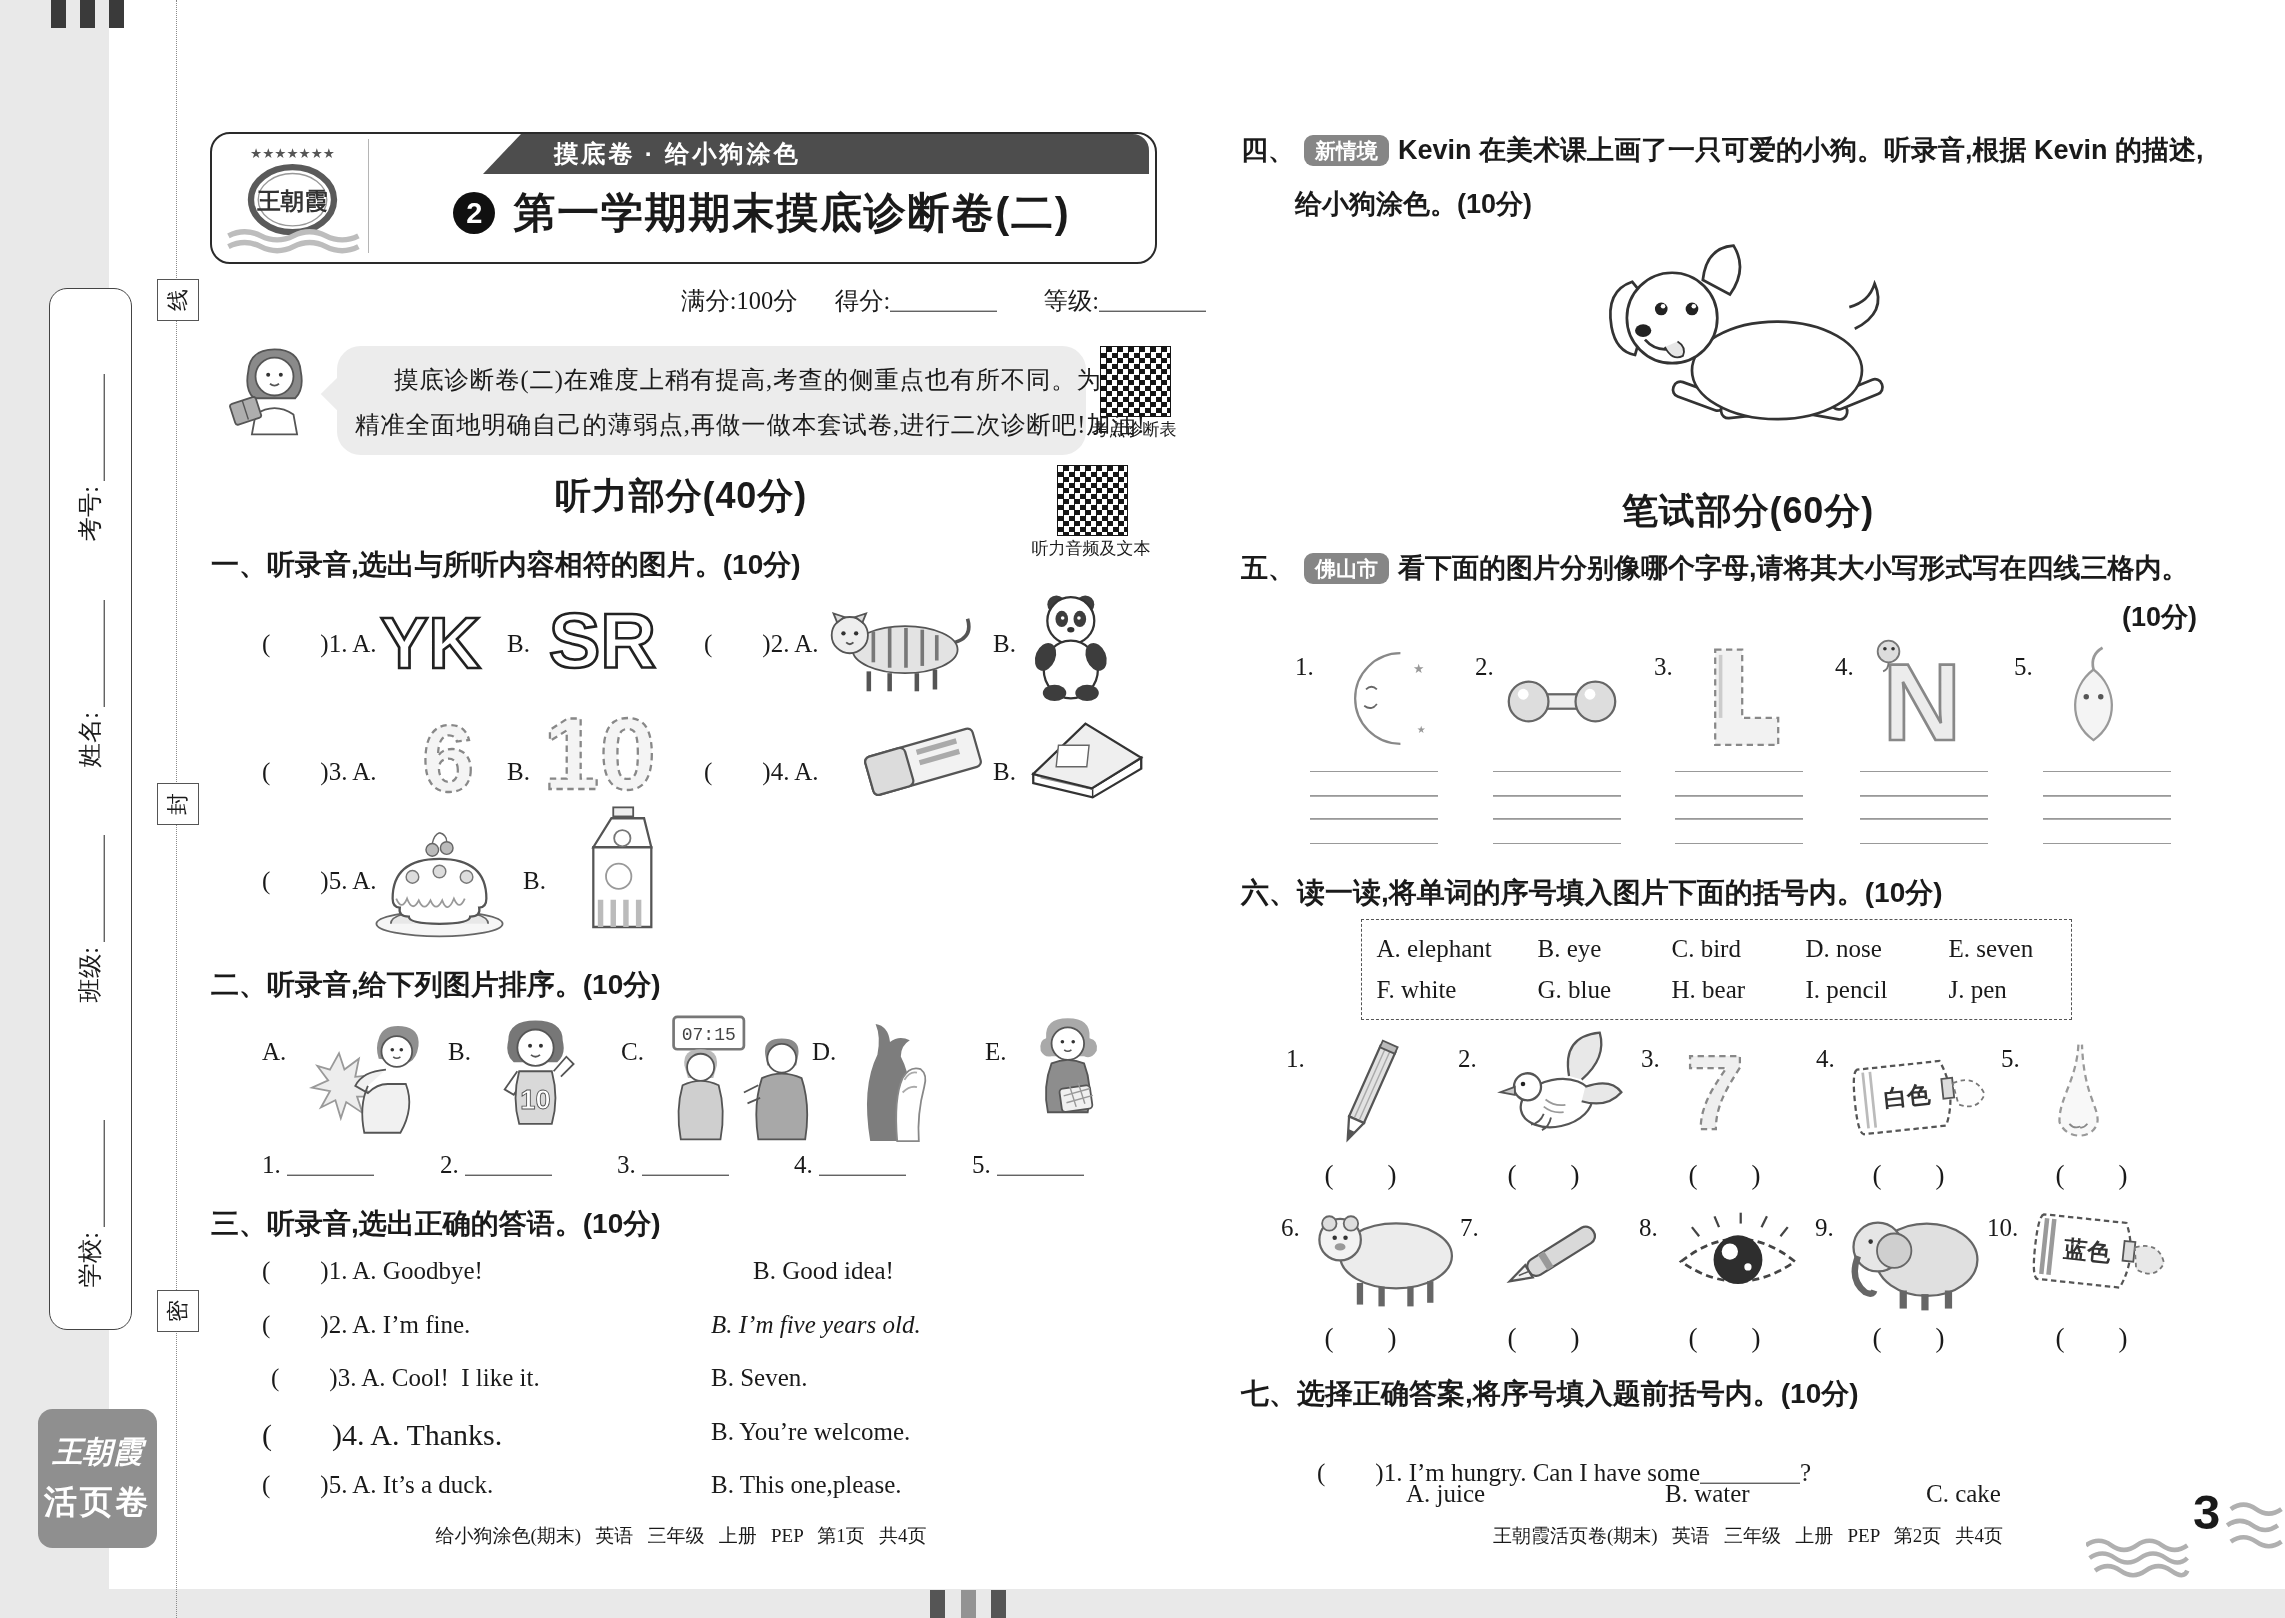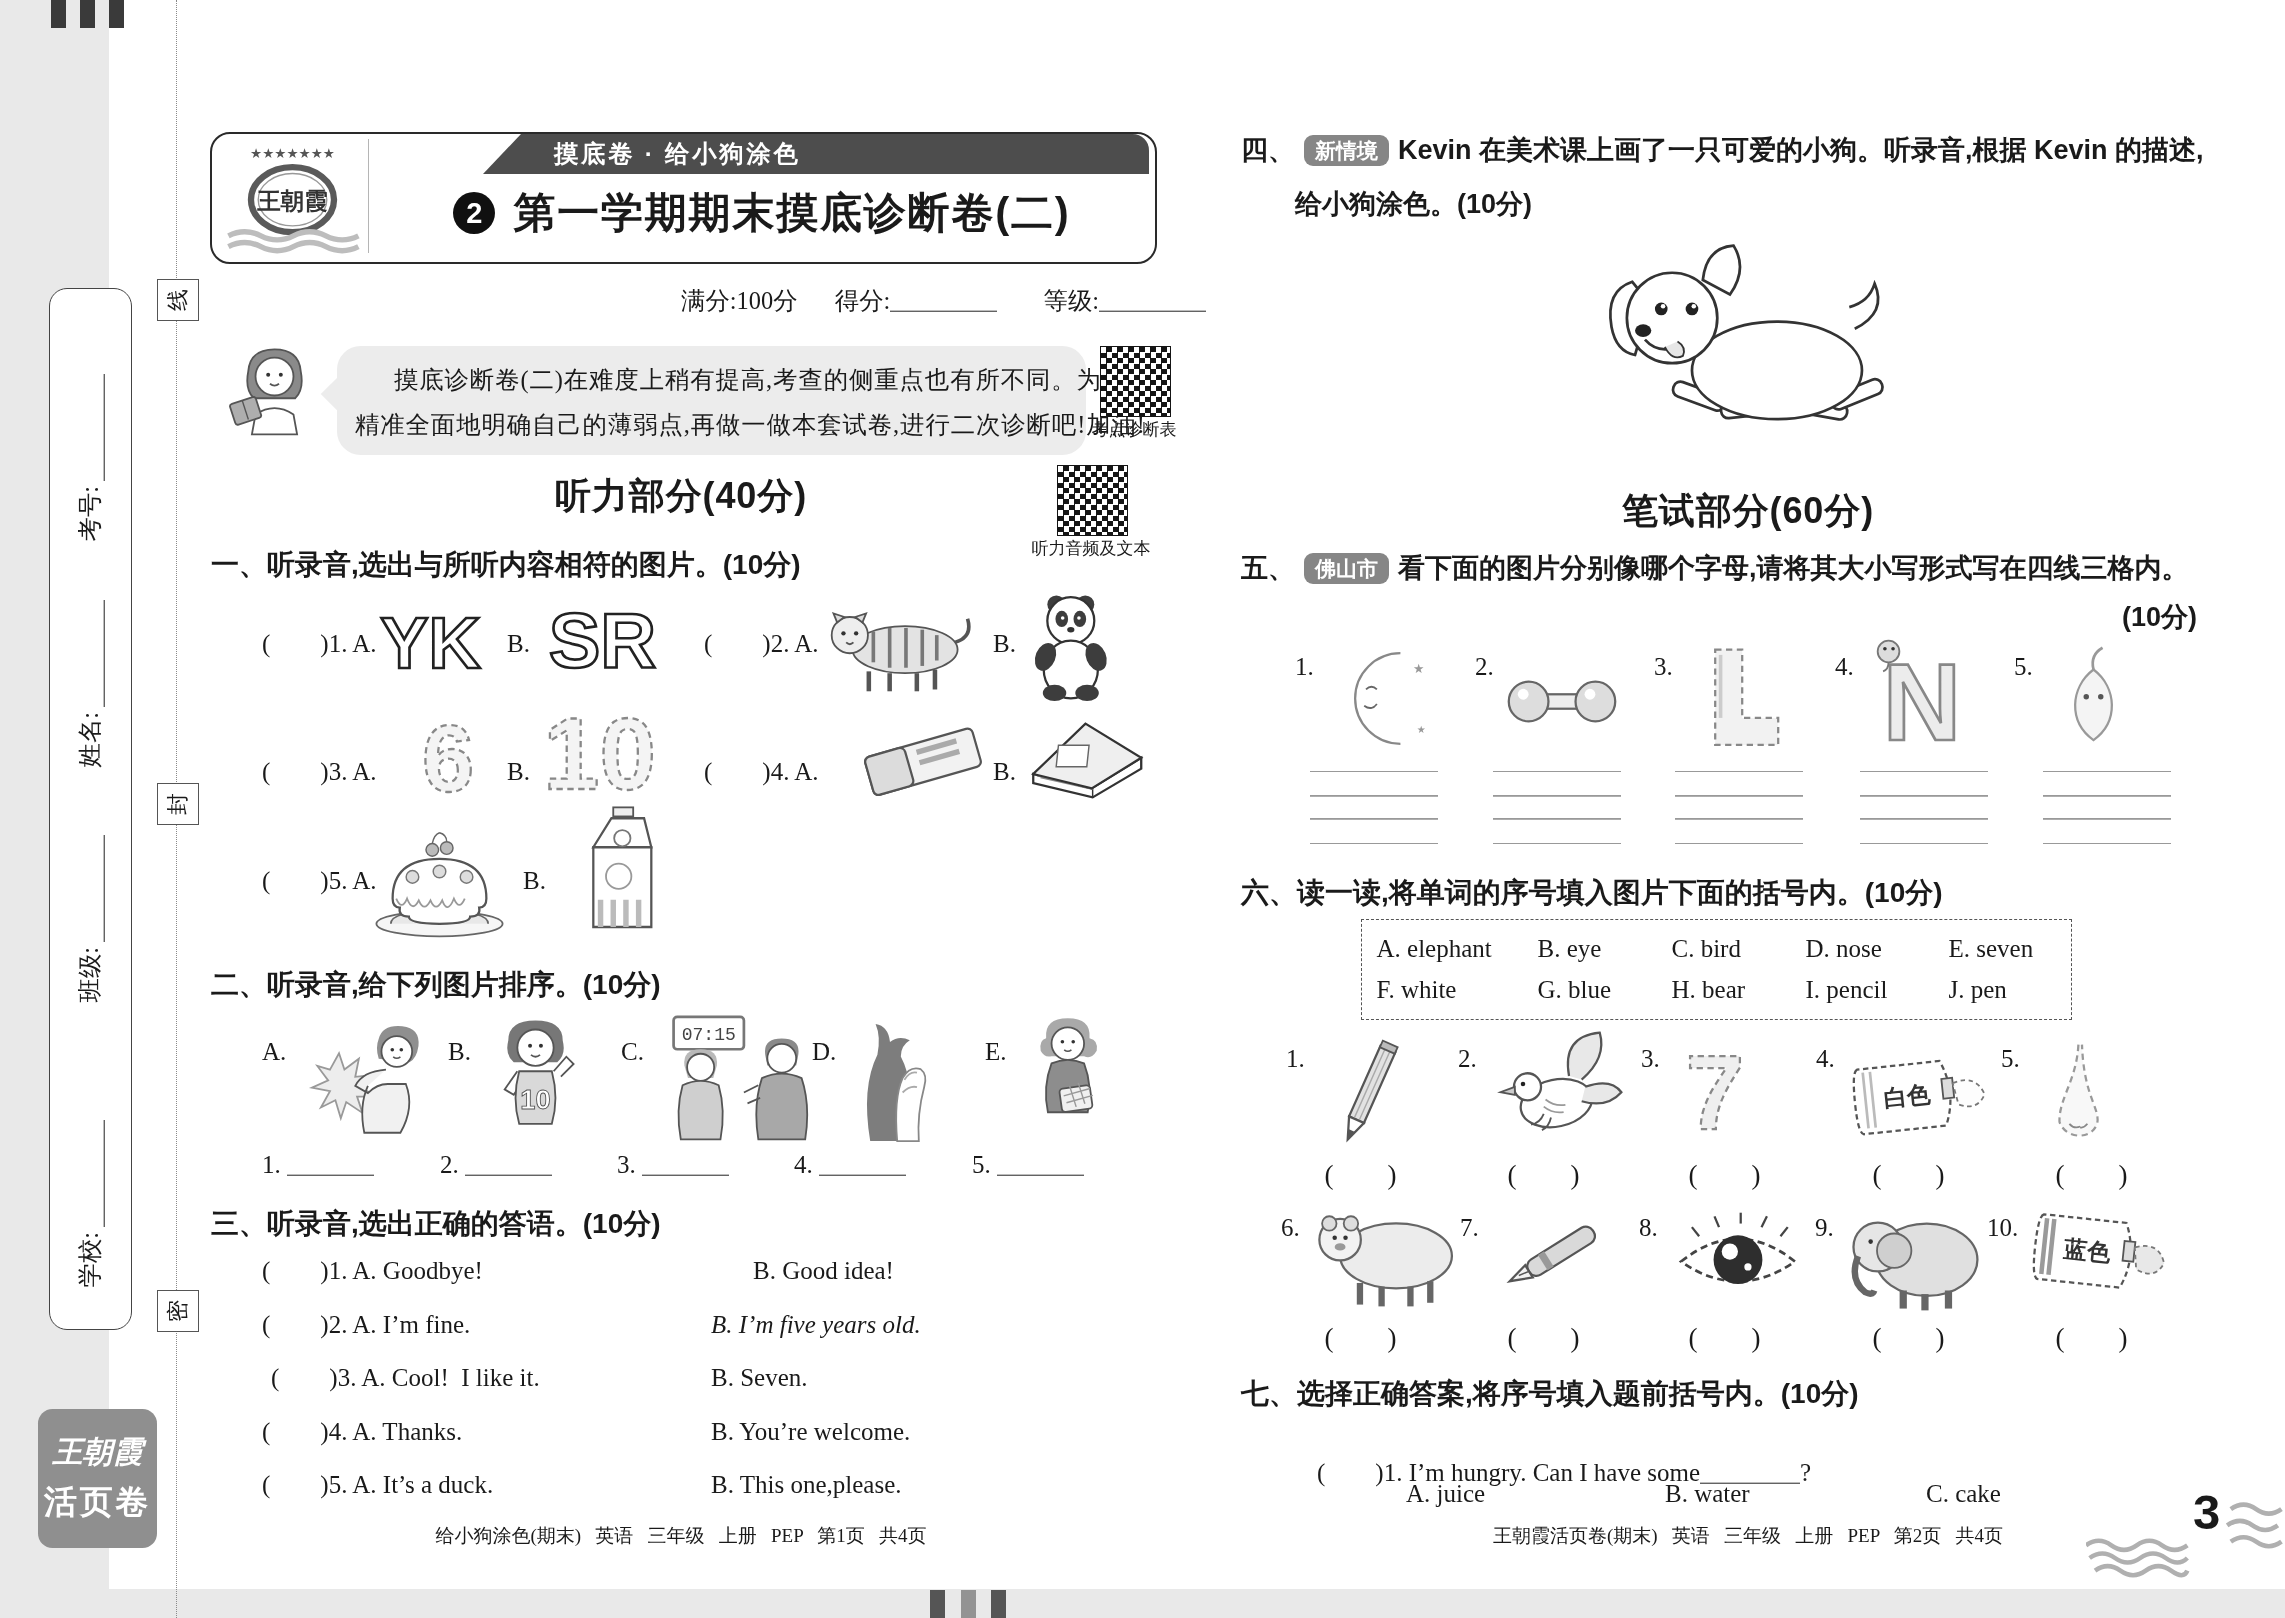--- a/index.html
+++ b/index.html
@@ -290,21 +290,21 @@
   <div class="abs ser" style="left:794px;top:1147px;font-size:25px;"><span>4.</span> <span class="blank" style="width:87px"></span></div>
   <div class="abs ser" style="left:972px;top:1147px;font-size:25px;"><span>5.</span> <span class="blank" style="width:87px"></span></div>
 
   <div class="abs hei" style="left:211px;top:1205px;font-size:28px;">三、听录音,选出正确的答语。(10分)</div>
   <div class="abs ser pre" style="left:262px;top:1257px;font-size:25px;">(        )1. A. Goodbye!</div>
   <div class="abs ser" style="left:753px;top:1257px;font-size:25px;">B. Good idea!</div>
   <div class="abs ser pre" style="left:262px;top:1311px;font-size:25px;">(        )2. A. I’m fine.</div>
   <div class="abs ser" style="left:711px;top:1311px;font-size:25px;font-style:italic;">B. I’m five years old.</div>
   <div class="abs ser pre" style="left:271px;top:1364px;font-size:25px;">(        )3. A. Cool!  I like it.</div>
   <div class="abs ser" style="left:711px;top:1364px;font-size:25px;">B. Seven.</div>
-  <div class="abs ser pre" style="left:262px;top:1418px;font-size:25px;">(        )4. A. Thanks.</div>
+  <div class="abs ser pre" style="left:262px;top:1418px;font-size:30px;">(        )4. A. Thanks.</div>
   <div class="abs ser" style="left:711px;top:1418px;font-size:25px;">B. You’re welcome.</div>
   <div class="abs ser pre" style="left:262px;top:1471px;font-size:25px;">(        )5. A. It’s a duck.</div>
   <div class="abs ser" style="left:711px;top:1471px;font-size:25px;">B. This one,please.</div>
 
   <div class="abs ser ctr pre" style="left:681px;top:1523px;font-size:19px;">给小狗涂色(期末)   英语   三年级   上册   PEP   第1页   共4页</div>
 
   <div class="abs semi" style="left:1241px;top:132px;font-size:27px;display:flex;align-items:center;gap:9px;">
     <span>四、</span>
     <span class="badge">新情境</span>
     <span>Kevin 在美术课上画了一只可爱的小狗。听录音,根据 Kevin 的描述,</span>

